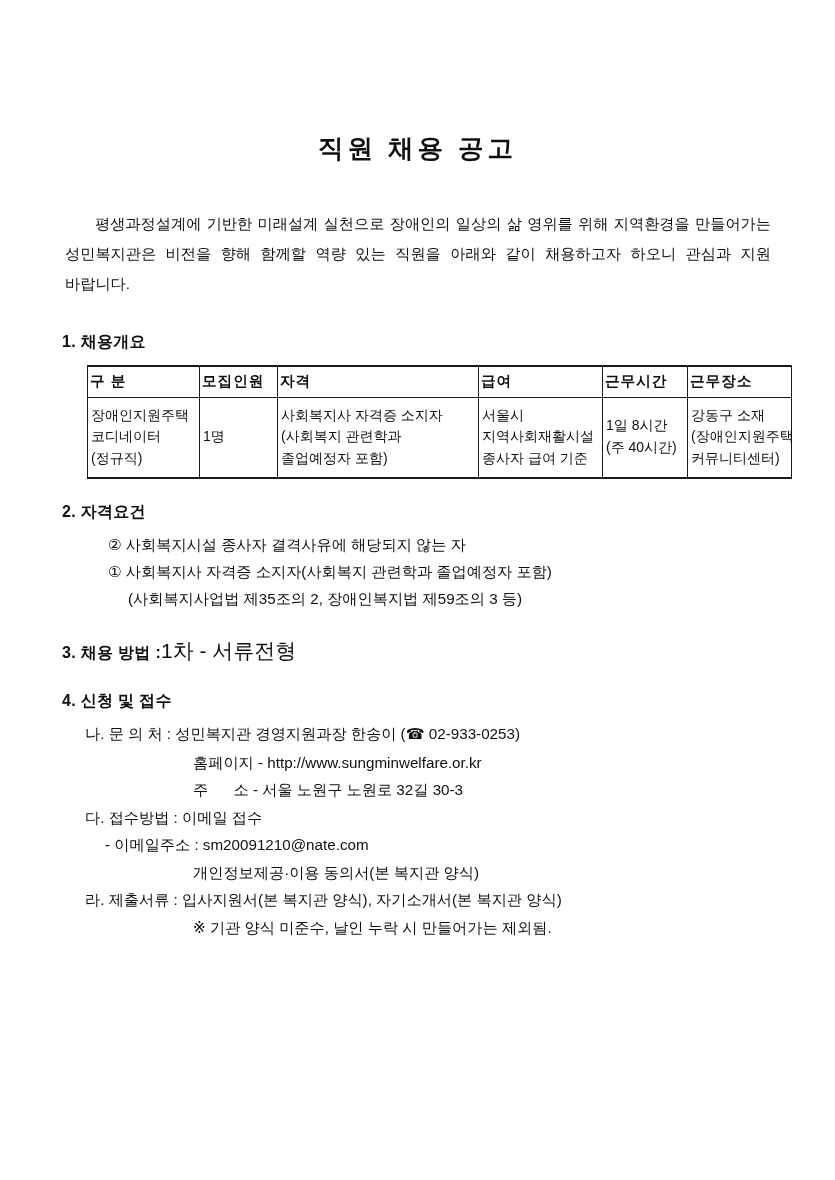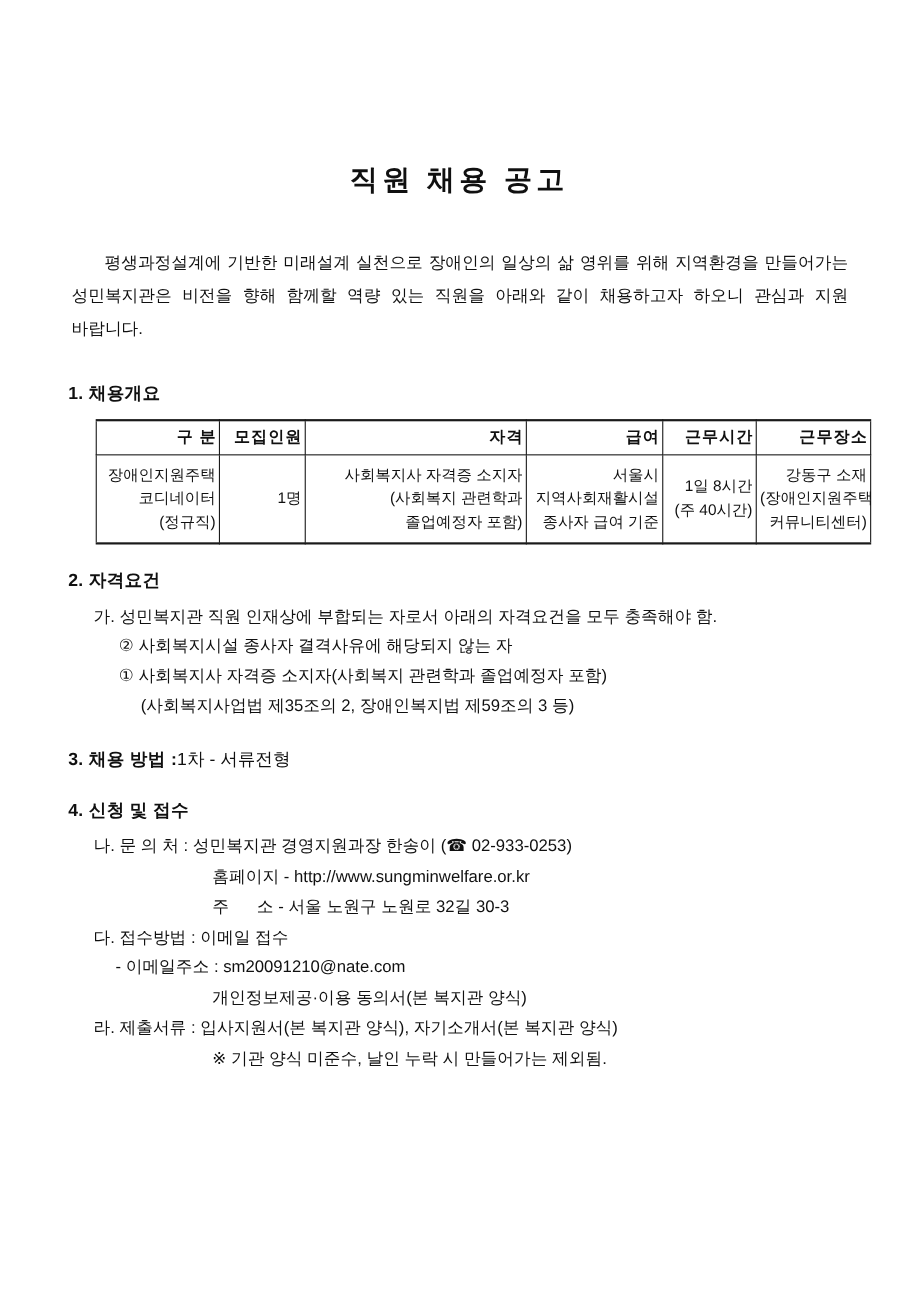--- a/index.html
+++ b/index.html
@@ -12,21 +12,21 @@
     background: #ffffff;
     font-family: "Liberation Sans", "DejaVu Sans", sans-serif;
     color: #101010;
     -webkit-font-smoothing: antialiased;
   }
   .page {
     position: relative;
     width: 835px;
     height: 1180px;
     box-sizing: border-box;
-    padding: 16px 60px;
+    padding: 0 60px;
   }
 
   
   .doc-title {
     text-align: center;
     font-size: 25.5px;
     font-weight: bold;
     letter-spacing: 4px;
     padding-top: 133px;
     margin: 0;
@@ -54,21 +54,21 @@
     margin: 0;
     padding-left: 2px;
     letter-spacing: 0.3px;
   }
   #sec1-heading { padding-top: 33px; }
   #sec2-heading { padding-top: 23px; }
   #sec3-heading { padding-top: 25px; }
   #sec4-heading { padding-top: 26px; }
 
   .inline-heading-value {
-    font-size: 16px;
+    font-size: 21px;
     font-weight: normal;
     letter-spacing: 0;
   }
 
   
   .table-wrap {
     padding-top: 12px;
     padding-left: 27px;
   }
   table.recruit-table {
@@ -77,21 +77,21 @@
     table-layout: fixed;
     border-top: 2.2px solid #1a1a1a;
     border-bottom: 2.2px solid #1a1a1a;
     border-left: 1.1px solid #1a1a1a;
     border-right: 1.1px solid #1a1a1a;
   }
   table.recruit-table th,
   table.recruit-table td {
     border-left: 1.1px solid #1a1a1a;
     border-right: 1.1px solid #1a1a1a;
-    text-align: right;
+    text-align: left;
     vertical-align: middle;
     font-weight: normal;
     word-break: keep-all;
   }
   table.recruit-table th {
     font-size: 14.6px;
     font-weight: bold;
     padding: 5px 2px 6px 2px;
     border-bottom: 1.6px solid #1a1a1a;
     letter-spacing: 1px;
@@ -183,21 +183,20 @@
           <td style="white-space:pre-line">강동구 소재
 (장애인지원주택
 커뮤니티센터)</td>
         </tr>
       </tbody>
     </table>
   </div>
 
   <h2 class="section-heading" id="sec2-heading">2. 자격요건</h2>
   <div class="sec2-block">
-    <p class="line lvl-a">가. 성민복지관 직원 인재상에 부합되는 자로서 아래의 자격요건을 모두 충족해야 함.</p>
     <p class="line lvl-n">② 사회복지시설 종사자 결격사유에 해당되지 않는 자</p>
     <p class="line lvl-n">① 사회복지사 자격증 소지자(사회복지 관련학과 졸업예정자 포함)</p>
     <p class="line lvl-n2">(사회복지사업법 제35조의 2, 장애인복지법 제59조의 3 등)</p>
   </div>
 
   <h2 class="section-heading" id="sec3-heading">
     <span>3. 채용 방법 :</span><span class="inline-heading-value">1차 - 서류전형</span>
   </h2>
 
   <h2 class="section-heading" id="sec4-heading">4. 신청 및 접수</h2>

